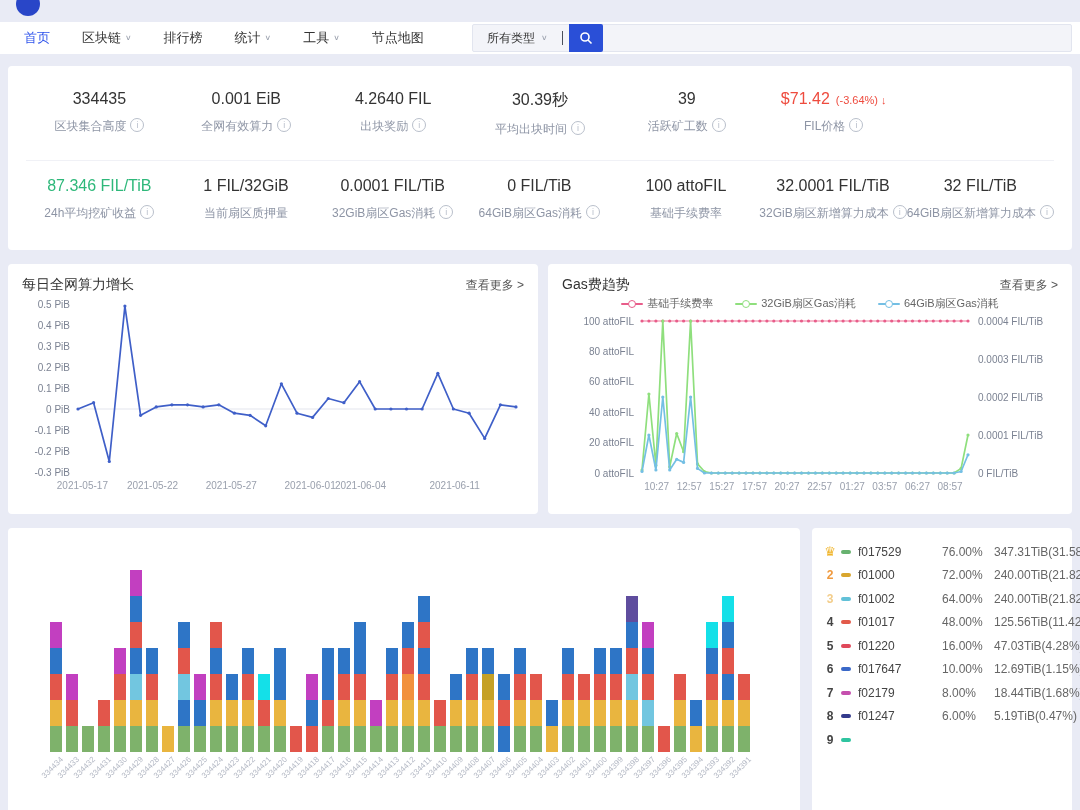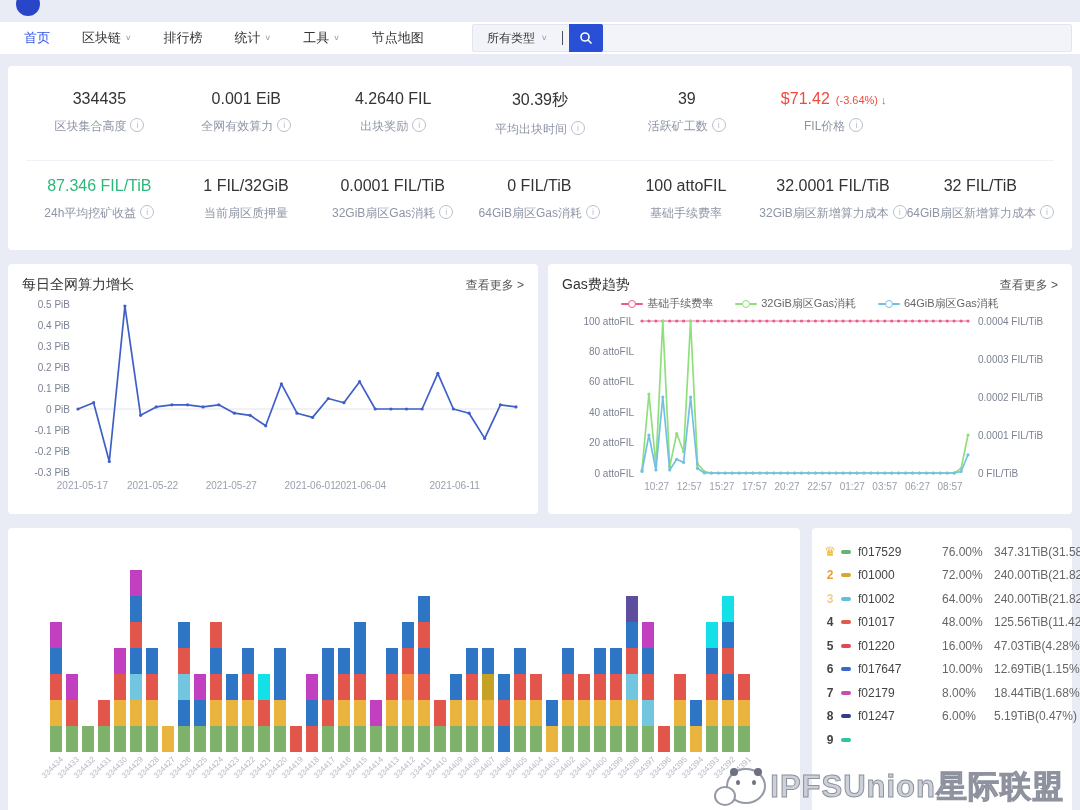--- a/index.html
+++ b/index.html
@@ -858,25 +858,13 @@
               <span class="m-dash" style="background: rgb(47, 196, 160);"></span>
               <span class="m-miner"></span>
             </span>
             <span class="m-rate"></span>
             <span class="m-power"></span>
           </div>
         </div>
     </div>
   </div>
 
-  <div class="watermark">
-    <div class="wm-logo">
-      <div class="wm-big">
-          <div class="wm-ear" style="left:2px;"></div>
-          <div class="wm-ear" style="right:2px;"></div>
-        <div class="wm-eye" style="left:8px;"></div>
-          <div class="wm-eye" style="right:8px;"></div>
-        </div>
-      <div class="wm-small"></div>
-    </div>
-    <span class="wm-text">IPFSUnion星际联盟</span>
-  </div>
 </div>
 
 </body></html>

